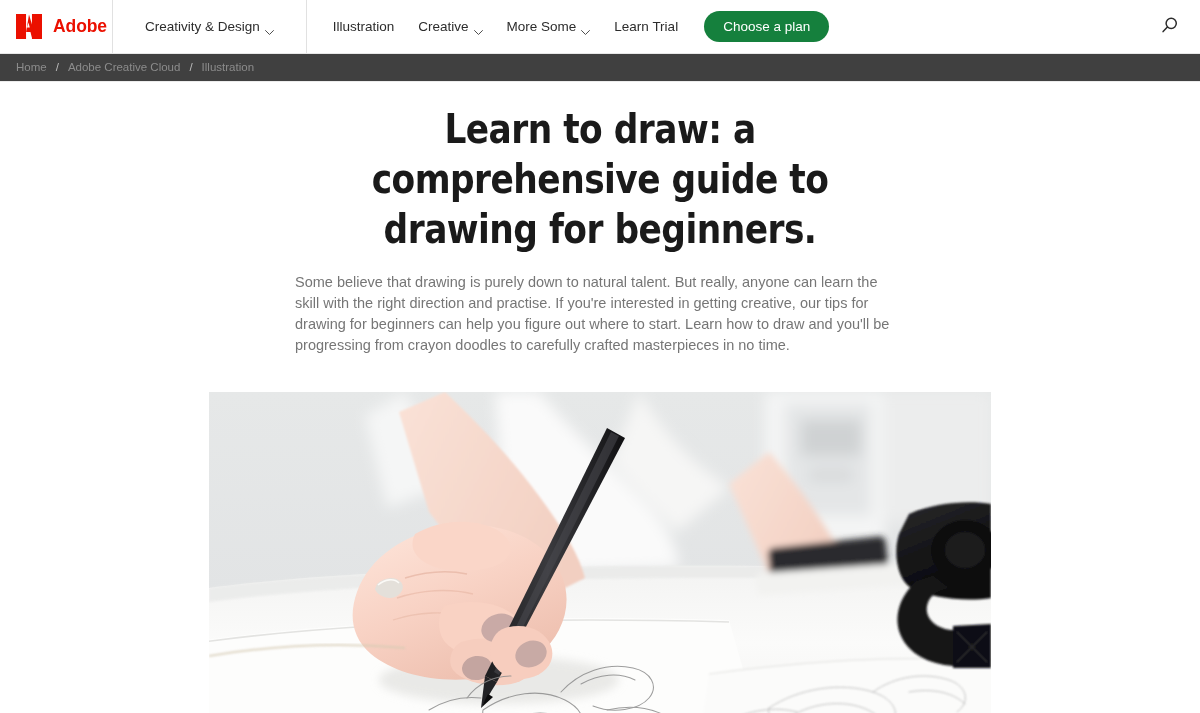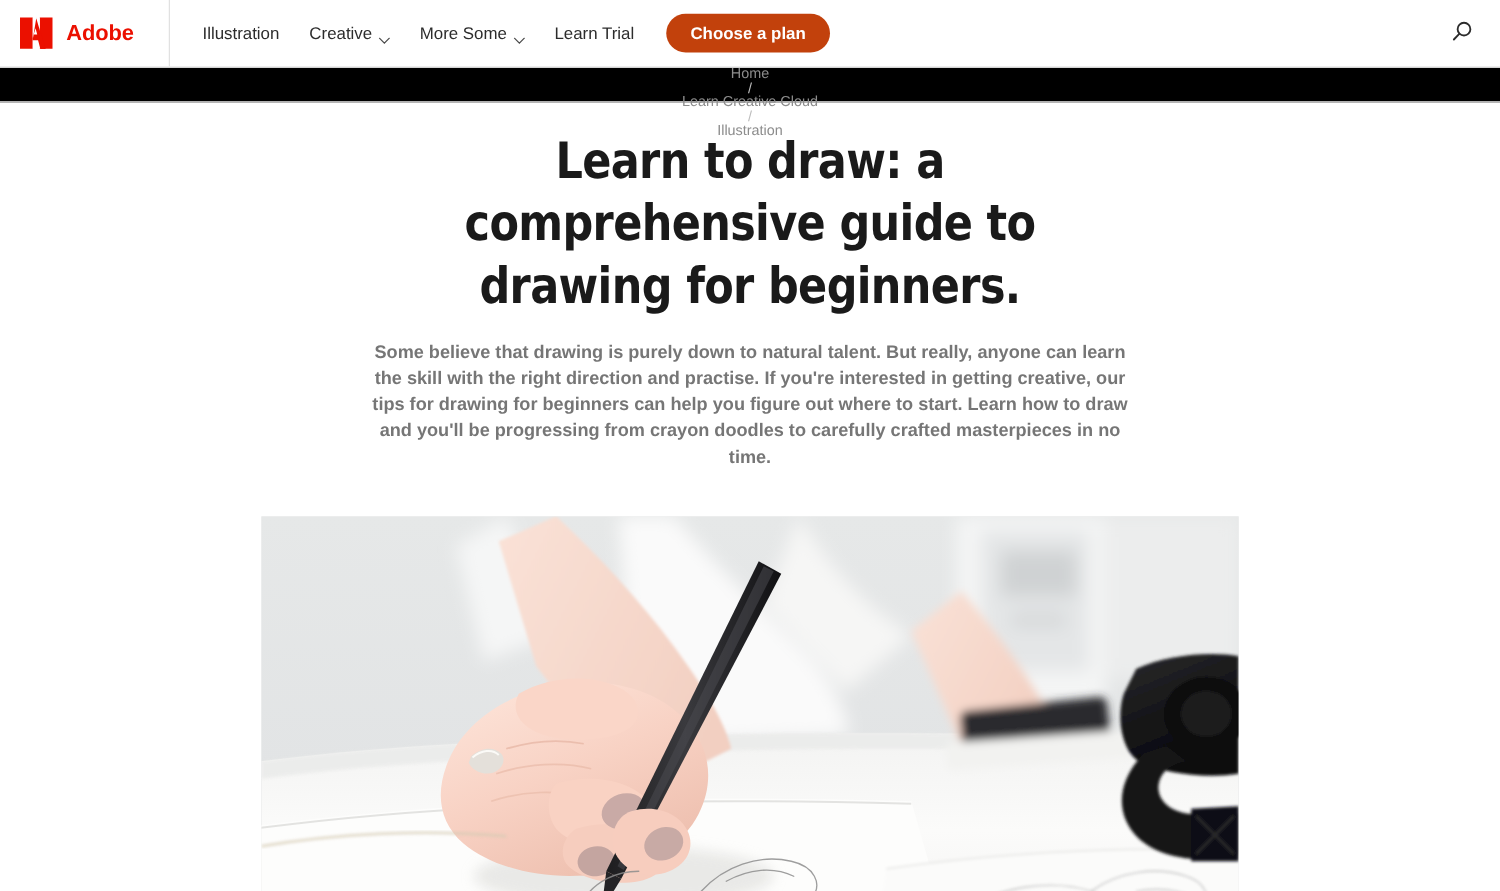--- a/index.html
+++ b/index.html
@@ -24,21 +24,21 @@
     display: flex;
     align-items: center;
     background: #ffffff;
     border-bottom: 1px solid #e8e8e8;
     box-sizing: border-box;
   }
   .brand {
     display: flex;
     align-items: center;
     gap: 9px;
-    padding: 0 28px 0 14px;
+    padding: 0 5px 0 14px;
     height: 53px;
     box-sizing: border-box;
     border-right: 1px solid #e1e1e1;
     text-decoration: none;
   }
   .brand-mark { width: 30px; height: 27px; display: block; }
   .brand-name {
     font-size: 17.5px;
     font-weight: 700;
     color: #eb1000;
@@ -80,24 +80,24 @@
   .caret {
     width: 9px;
     height: 6px;
     display: inline-block;
     flex: none;
     position: relative;
     top: 1px;
   }
   .btn-cta {
     margin-left: 14px;
-    background: #c2410c;
+    background: #15803d;
     color: #ffffff;
     font-size: 13.5px;
-    font-weight: 700;
+    font-weight: 400;
     border: none;
     border-radius: 18px;
     padding: 9px 19px;
     cursor: pointer;
     font-family: "Liberation Sans", sans-serif;
     line-height: 1;
     white-space: nowrap;
   }
 
   .search-btn {
@@ -116,23 +116,22 @@
     padding: 0;
   }
 
   
   .breadcrumb {
     height: 28px;
     display: flex;
     align-items: center;
     padding: 0 16px;
     border-bottom: 1px solid #ececec;
-    background: #000000;
+    background: #404040;
     box-sizing: border-box;
-    flex-direction: column;
   }
   .crumb {
     font-size: 11.5px;
     color: #8c8c8c;
     text-decoration: none;
     white-space: nowrap;
     line-height: 1;
   }
   .crumb-sep {
     font-size: 11.5px;
@@ -154,25 +153,24 @@
     font-size: 40px;
     line-height: 50px;
     letter-spacing: -0.6px;
     color: #1a1a1a;
     transform: scaleX(0.86);
     transform-origin: center top;
   }
   .hero-desc {
     width: 610px;
     margin: 18px auto 0;
-    text-align: center;
+    text-align: left;
     font-size: 14.5px;
     line-height: 21px;
     color: #767676;
-    font-weight: bold;
   }
 
   .hero-figure {
     width: 782px;
     margin: 36px auto 0;
   }
   .hero-image {
     position: relative;
     width: 782px;
     height: 368px;
@@ -195,20 +193,30 @@
         <path d="M12.2 1 L17.8 1 L17.8 26 L12.2 26 Z" fill="#FFFFFF"></path>
         <path d="M15.0 1.6 L22.2 25.9 L18.3 25.9 L16.45 19.1 L12.1 19.1 Z" fill="#EB1000"></path>
         <path d="M14.45 9.6 L12.95 14.6 L15.75 14.6 Z" fill="#FFFFFF"></path>
       </svg>
     </span>
     <span class="brand-name">Adobe</span>
   </a>
 
   <nav class="nav">
 
+    <div class="nav-section-primary">
+      <a class="nav-item" href="#">
+        <span>Creativity &amp; Design</span>
+        <span class="caret">
+          <svg viewBox="0 0 10 6" xmlns="http://www.w3.org/2000/svg" aria-hidden="true">
+            <path d="M0.6 0.6 L5 5 L9.4 0.6" fill="none" stroke="#4b4b4b" stroke-width="1.1" stroke-linecap="round"></path>
+          </svg>
+        </span>
+      </a>
+    </div>
 
     <div class="nav-section-secondary">
 
       <a class="nav-item" href="#">
         <span>Illustration</span>
       </a>
 
       <a class="nav-item" href="#">
         <span>Creative</span>
         <span class="caret">
@@ -242,21 +250,21 @@
         <circle cx="11.2" cy="7.3" r="5.1" fill="none" stroke="#2c2c2c" stroke-width="1.5"></circle>
         <line x1="7.4" y1="11.1" x2="3.1" y2="15.6" stroke="#2c2c2c" stroke-width="1.5" stroke-linecap="round"></line>
       </svg>
     </span>
   </button>
 </header>
 
 <nav class="breadcrumb">
   <a class="crumb" href="#">Home</a>
   <span class="crumb-sep">/</span>
-  <a class="crumb" href="#">Learn Creative Cloud</a>
+  <a class="crumb" href="#">Adobe Creative Cloud</a>
   <span class="crumb-sep">/</span>
   <a class="crumb" href="#">Illustration</a>
 </nav>
 
 <main class="article">
 
   <h1 class="hero-title">Learn to draw: a comprehensive guide to drawing for beginners.</h1>
 
   <p class="hero-desc">Some believe that drawing is purely down to natural talent. But really, anyone can learn the skill with the right direction and practise. If you're interested in getting creative, our tips for drawing for beginners can help you figure out where to start. Learn how to draw and you'll be progressing from crayon doodles to carefully crafted masterpieces in no time.</p>
 

